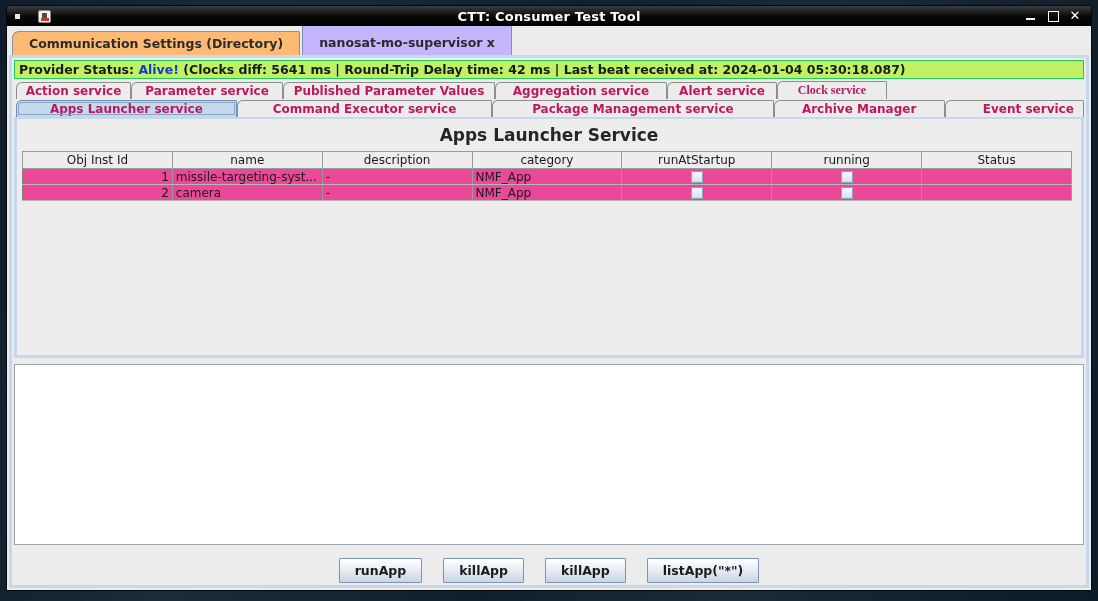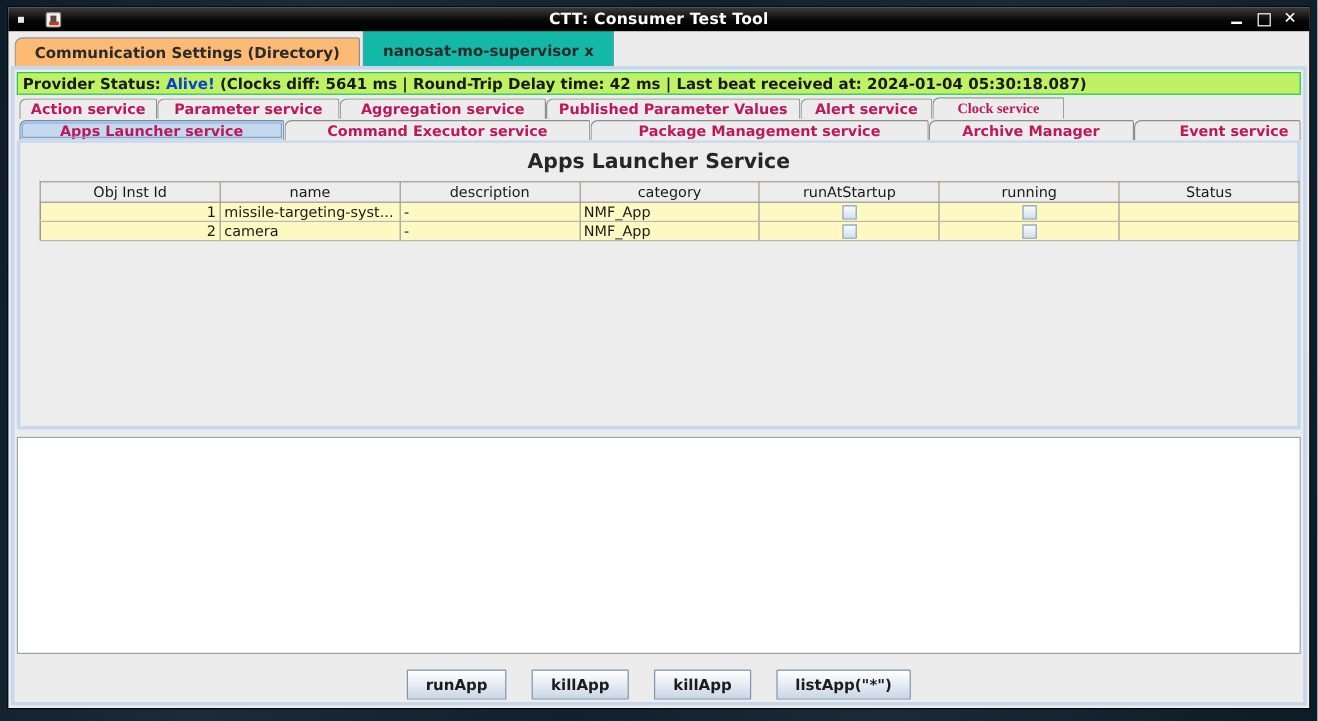--- a/index.html
+++ b/index.html
@@ -30,21 +30,21 @@
   .wc-min::before { content:""; position:absolute; left:1px; bottom:2px; width:9px; height:2px; background:#fff; }
   .wc-max::before { content:""; position:absolute; left:1px; top:1px; width:9px; height:9px; border:1.5px solid #fff; }
   .wc-close { color:#fff; font-size:13px; line-height:12px; text-align:center; font-weight:bold; }
 
   
   .window-body { flex:1; display:flex; flex-direction:column; padding:0 2px 2px 2px; }
   .main-tabs { height:29px; flex:0 0 29px; display:flex; align-items:flex-end; padding-left:3px; }
   .tab { font-weight:bold; font-size:12.5px; color:#2b2b2b; background:#fdba74;
     border:1px solid #8e8e8e; border-bottom:none; border-radius:7px 2px 0 0;
     padding:4px 16px 4px 16px; margin-right:2px; white-space:nowrap; }
-  .tab.selected { background:#14b8a6; border-color:#7492b6; padding-top:24px; padding-bottom:5px; }
+  .tab.selected { background:#c4b5fd; border-color:#7492b6; padding-top:24px; padding-bottom:5px; }
 
   
   .outer-content { flex:1; border:3px solid #c8d8ec; background:#ececec;
     display:flex; flex-direction:column; padding:2px; min-height:0; }
 
   .provider-bar { flex:0 0 19px; border:1px solid #22c55e; background:#bef264;
     font-weight:bold; font-size:12.5px; color:#1a1a1a; padding:1px 4px; white-space:nowrap; overflow:hidden; }
   .alive { color:#1040cc; }
 
   
@@ -52,22 +52,22 @@
   .svc-row { display:flex; align-items:flex-end; height:18px; padding-left:2px; }
   .svc-tab { font-weight:bold; font-size:12px; color:#be185d; background:#ececec;
     border:1px solid #8e8e8e; border-bottom:none; border-radius:6px 2px 0 0;
     text-align:center; padding:1px 4px 1px 4px; white-space:nowrap; overflow:hidden; }
   .svc-tab.selected { background:#c4d8ee; border-color:#6e8cb0; outline:1px solid #8aa6c6; outline-offset:-3px; }
 
   .svc-content { flex:1; border:3px solid #c8d8ec; border-top:2px solid #c8d8ec;
     background:#ededed; min-height:0; display:flex; flex-direction:column; }
   .svc-heading { text-align:center; font-weight:bold; font-size:17px; color:#262626; padding:6px 0 4px 0; }
 
-  table.apps { border-collapse:collapse; margin:2px 16px; table-layout:fixed; width:calc(100% - 14px);
-    background:#fef9c3; border:1px solid #808080; font-size:12px; color:#1a1a1a; }
+  table.apps { border-collapse:collapse; margin:2px 5px; table-layout:fixed; width:calc(100% - 14px);
+    background:#ec4899; border:1px solid #808080; font-size:12px; color:#1a1a1a; }
   table.apps th { font-weight:normal; background:#ededed; border:1px solid #9a9a9a;
     height:17px; padding:0 3px; overflow:hidden; white-space:nowrap; }
   table.apps td { border-right:1px solid #9a9a9a; border-bottom:1px solid #b8b8b8;
     height:16px; padding:0 3px; overflow:hidden; white-space:nowrap; }
   td.num { text-align:right; }
   td.center { text-align:center; }
   .checkbox { display:inline-block; width:12px; height:12px; vertical-align:middle;
     border:1px solid #8da3b9; background:linear-gradient(#fafcfe,#d3dfeb); }
 
   .split-gap { flex:0 0 6px; }
@@ -105,22 +105,22 @@
         <div class="provider-bar">
           <span>Provider Status:</span>
           <span class="alive">Alive!</span>
           <span>(Clocks diff: 5641 ms | Round-Trip Delay time: 42 ms | Last beat received at: 2024-01-04 05:30:18.087)</span>
         </div>
 
         <div class="svc-tabs">
           <div class="svc-row" id="svc-row1">
               <div class="svc-tab" style="width: 115px;">Action service</div>
               <div class="svc-tab" style="width: 152px;">Parameter service</div>
+              <div class="svc-tab" style="width: 212px;">Published Parameter Values</div>
               <div class="svc-tab" style="width: 172px;">Aggregation service</div>
-              <div class="svc-tab" style="width: 212px;">Published Parameter Values</div>
               <div class="svc-tab" style="width: 110px;">Alert service</div>
               <div class="svc-tab" style="width: 110px; font-family: Liberation Serif, serif;">Clock service</div>
             </div>
           <div class="svc-row" id="svc-row2">
               <div class="svc-tab selected" style="width: 222px;">Apps Launcher service</div>
               <div class="svc-tab" style="width: 257px;">Command Executor service</div>
               <div class="svc-tab" style="width: 283px;">Package Management service</div>
               <div class="svc-tab" style="width: 172px;">Archive Manager</div>
               <div class="svc-tab" style="width: 140px; padding-left: 32px;">Event service</div>
             </div>

